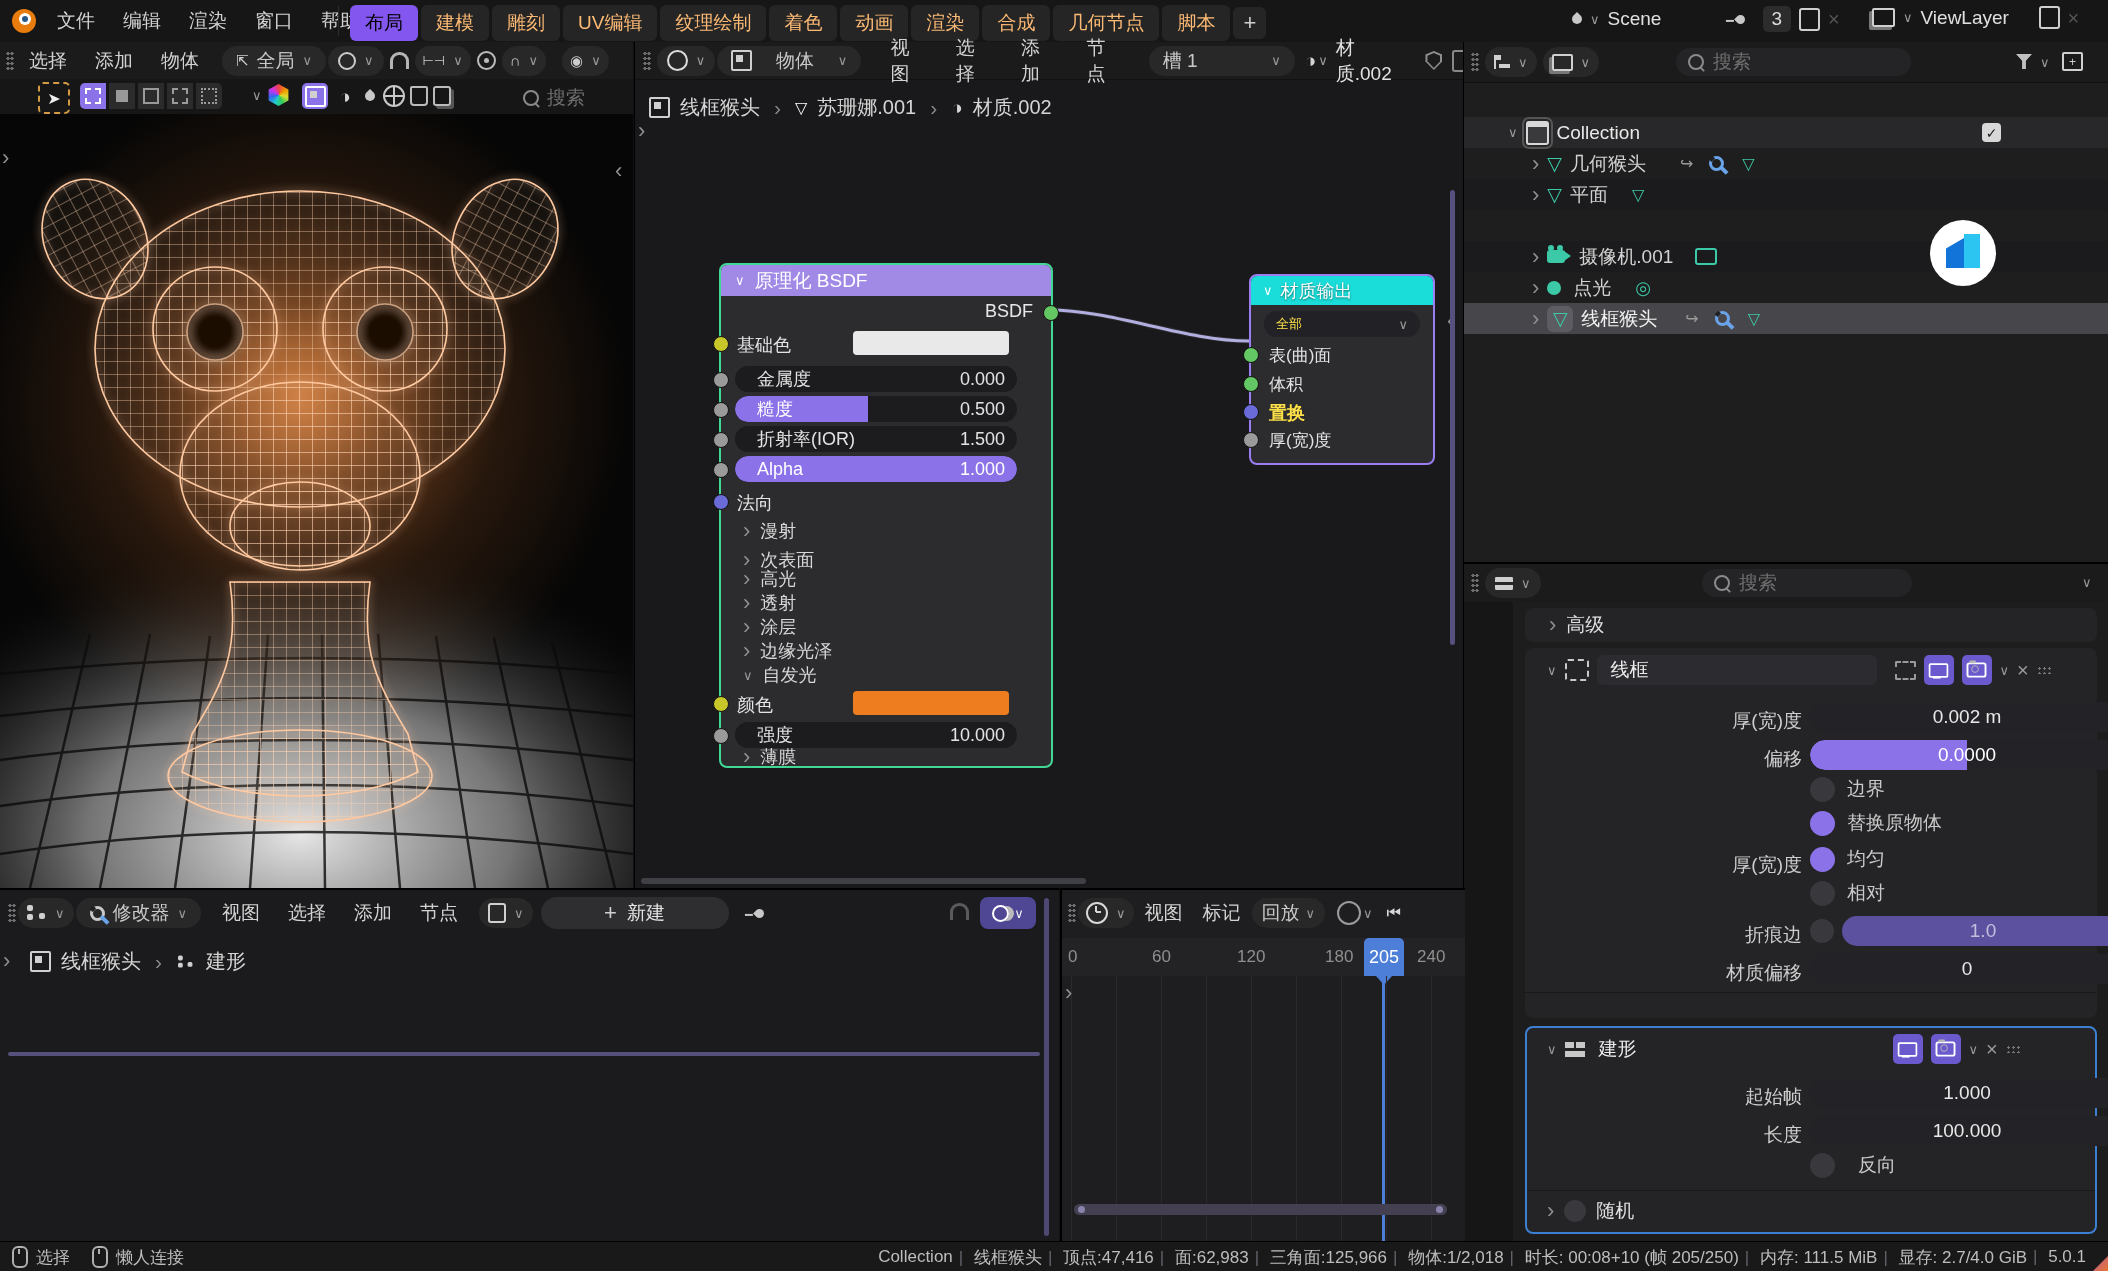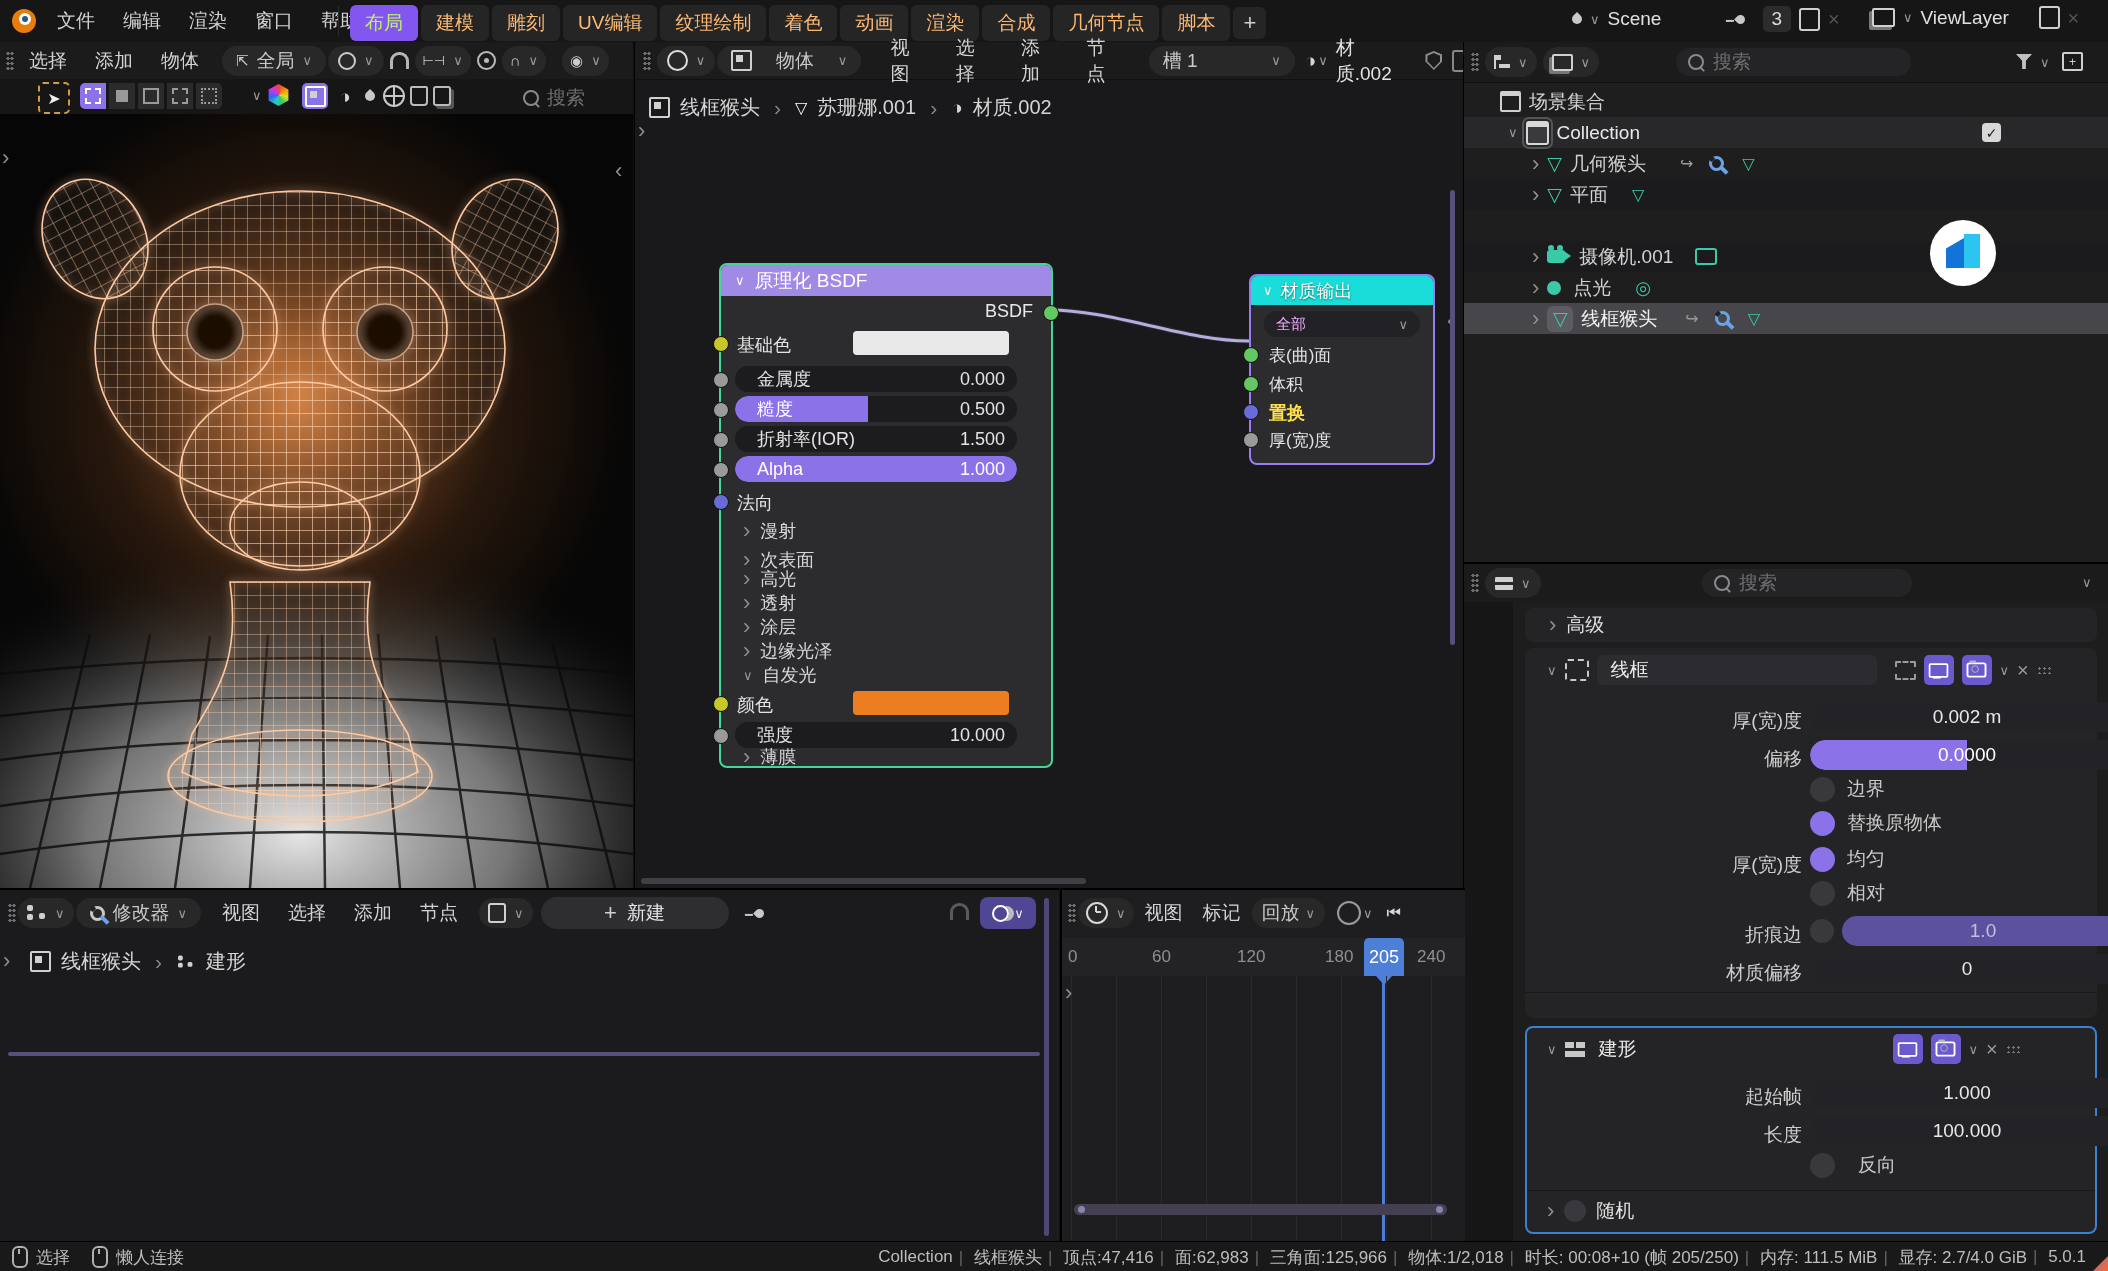--- a/index.html
+++ b/index.html
@@ -67,21 +67,21 @@
   .sock{position:absolute;width:14px;height:14px;border-radius:50%;border:1.5px solid #141414;}
   .ncollapse{position:absolute;left:22px;color:#d8d8d8;font-size:18px;display:flex;gap:10px;align-items:center;}
   
   .pfield{position:absolute;left:1748px;width:314px;height:30px;border-radius:15px;background:#232327;
           display:flex;align-items:center;justify-content:center;color:#e8e8e8;font-size:19px;overflow:hidden;}
   .plabel{position:absolute;width:220px;text-align:right;color:#cdcdcd;font-size:19px;left:1520px;}
   .hbtn{width:30px;height:30px;border-radius:5px;background:#6a5acd;display:flex;align-items:center;justify-content:center;}
   .outrow{position:absolute;left:1463px;width:645px;height:31px;display:flex;align-items:center;gap:8px;font-size:19px;color:#d2d2d2;}
   .grid-dots{width:16px;height:8px;background-image:radial-gradient(#777 1.3px,transparent 1.4px);background-size:5px 5px;}
   .wtab{padding:5px 15px;border-radius:6px;background:#252526;color:#fdba74;}
-  .wtab.active{background:#8456f0;color:#bef264;}
+  .wtab.active{background:#8456f0;color:#000000;}
   .sseg+.sseg::before{content:" | ";color:#62626a;padding:0 6px;}
   .bc-sep::after{content:"›";color:#8a8a8a;font-size:21px;padding:0 4px;}
 </style>
 </head>
 <body>
 
 <div class="win">
 
   <div class="abs flex" style="left:0;top:0;width:2108px;height:42px;background:#161616;border-bottom:1px solid #000;">
     <div class="abs" style="left:12px;top:9px;width:24px;height:24px;border-radius:50%;background:#e87d0d;">
@@ -395,21 +395,21 @@
           <span>薄膜</span>
         </div>
     </div>
 
     <div class="abs" style="left:614px;top:232px;width:182px;height:187px;background:rgba(45,45,48,0.95);border:2px solid #9b7df2;border-radius:8px;">
       <div class="abs flex" style="left:0;top:0;width:182px;height:29px;background:#1adcd8;border-radius:6px 6px 0 0;gap:8px;padding-left:12px;box-sizing:border-box;">
         <span class="ic g-chev" style="filter:brightness(3);"></span>
         <span style="color:#fff;font-size:18px;text-shadow:0 1px 2px rgba(0,0,0,.5);">材质输出</span>
       </div>
       <div class="abs flex" style="left:13px;top:35px;width:156px;height:26px;background:#222226;border-radius:13px;justify-content:space-between;padding:0 12px;box-sizing:border-box;">
-        <span style="font-size:15px;color:#f0abfc;">全部</span>
+        <span style="font-size:13px;color:#fde047;">全部</span>
         <span class="ic g-chev"></span>
       </div>
       <span class="abs" style="left:18px;top:68px;font-size:17px;color:#e3e3e3;">表(曲)面</span>
       <span class="sock" style="background:#63c763;left:-8px;top:71px;"></span>
       <span class="abs" style="left:18px;top:97px;font-size:17px;color:#e3e3e3;">体积</span>
       <span class="sock" style="background:#63c763;left:-8px;top:100px;"></span>
       <span class="abs" style="left:18px;top:125px;font-size:18px;color:#fde047;font-weight:bold;">置换</span>
       <span class="sock" style="background:#6a6ad9;left:-8px;top:128px;"></span>
       <span class="abs" style="left:18px;top:153px;font-size:17px;color:#e3e3e3;">厚(宽)度</span>
       <span class="sock" style="background:#9a9a9a;left:-8px;top:156px;"></span>
@@ -432,24 +432,20 @@
       </div>
       <div class="abs flex" style="left:212px;top:6px;width:235px;height:28px;background:#242427;border-radius:14px;gap:9px;padding-left:12px;box-sizing:border-box;">
         <span class="ic searchring"></span>
         <span style="color:#6f6f6f;">搜索</span>
       </div>
       <span class="abs ic funnel" style="left:552px;top:12px;"></span>
       <span class="abs ic g-chev" style="left:576px;top:14px;"></span>
       <span class="abs ic" style="left:598px;top:10px;width:17px;height:15px;border:2px solid #cfcfcf;border-radius:2px;color:#cfcfcf;font-size:12px;">+</span>
     </div>
 
-    <div class="outrow" style="left:0;top:44px;padding-left:36px;box-sizing:border-box;">
-      <span class="ic" style="width:17px;height:14px;border:2px solid #d0d0d0;border-radius:2px;border-top-width:5px;"></span>
-      <span>场景集合</span>
-    </div>
     <div class="outrow" style="left:0;top:75px;background:#28282a;padding-left:44px;box-sizing:border-box;">
       <span class="ic g-chev"></span>
       <span class="ic" style="width:19px;height:16px;border:2px solid #d8d8d8;border-radius:3px;border-top-width:6px;background:#3a3a3c;outline:2px solid #555;outline-offset:2px;"></span>
       <span style="color:#e8e8e8;">Collection</span>
       <span class="abs ic g-check" style="left:518px;width:19px;height:19px;background:#d8d8d8;border-radius:4px;"></span>
 
     </div>
 
     <div class="outrow" style="left:0;top:106px;padding-left:68px;box-sizing:border-box;">
       <span class="ic g-next" style="font-size:18px;"></span>

